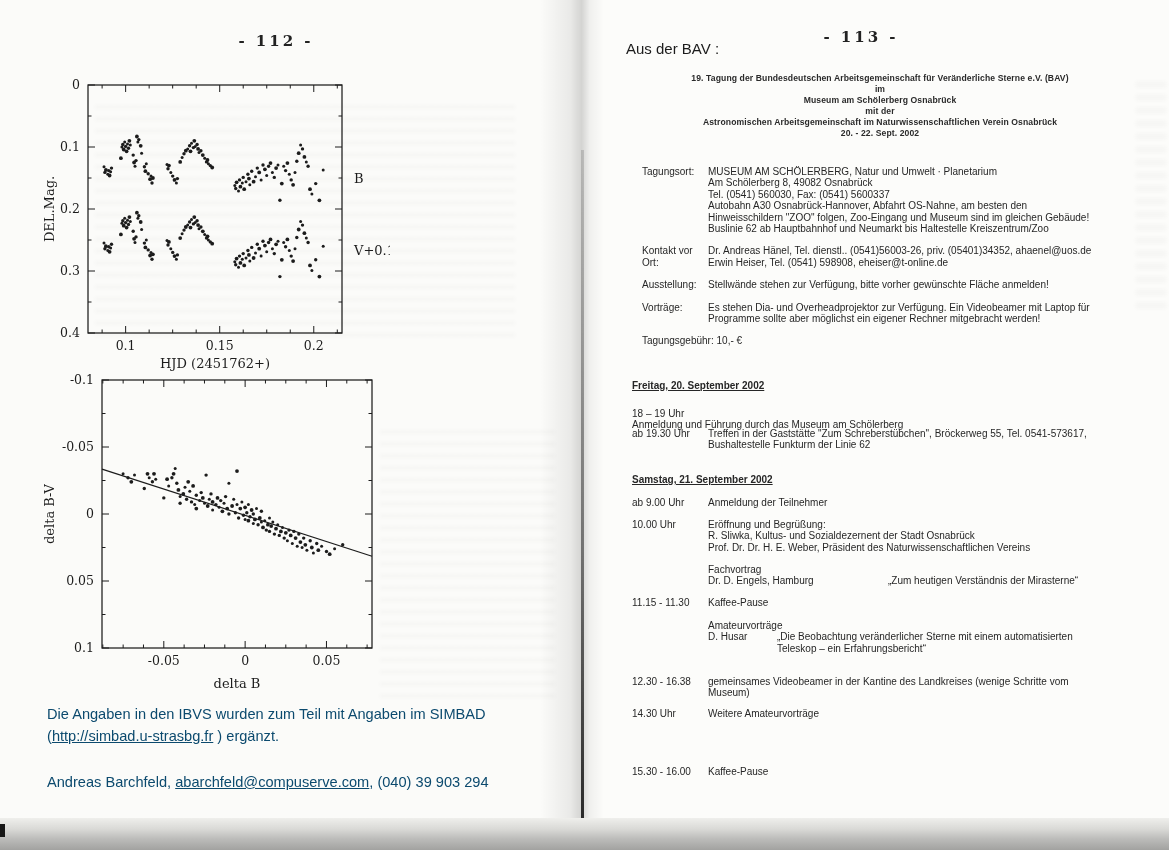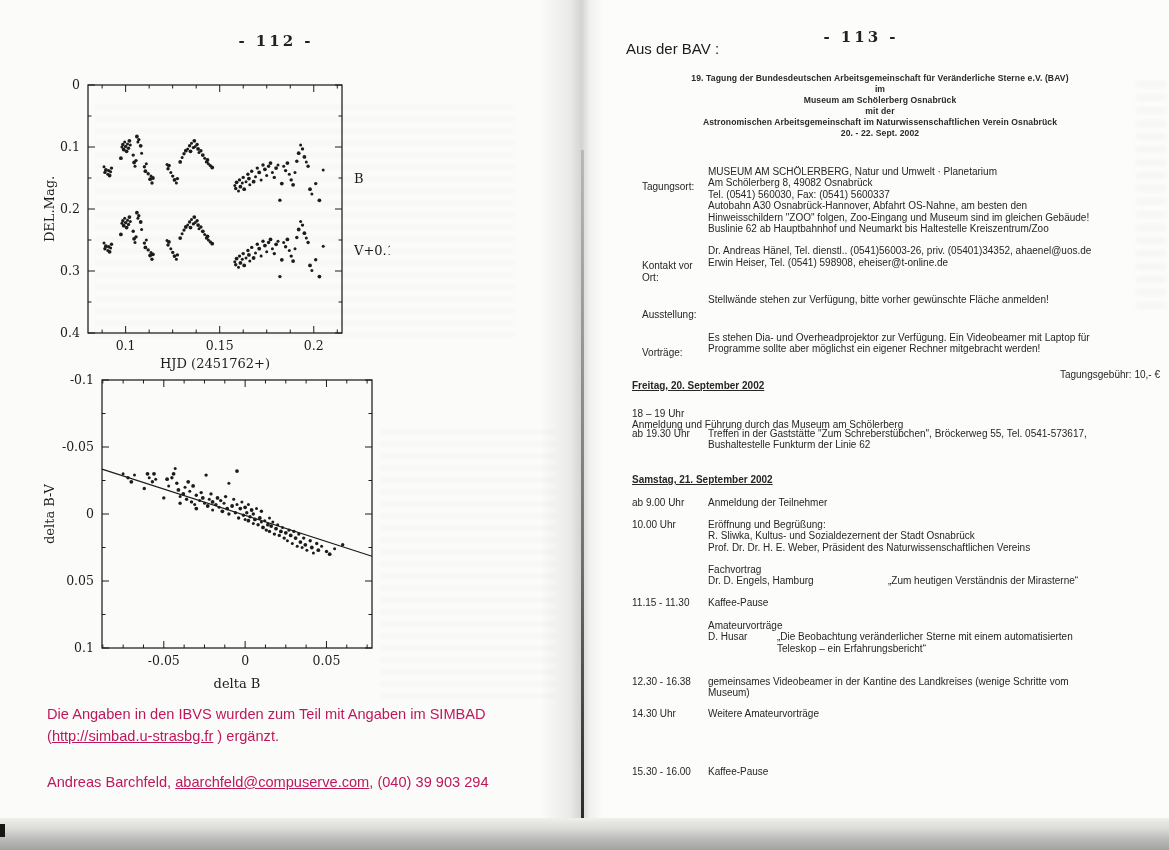--- a/index.html
+++ b/index.html
@@ -30,34 +30,34 @@
   
   .pagenum{position:absolute;width:160px;text-align:center;
     font-family:"DejaVu Serif","Liberation Serif",serif;font-size:15px;font-weight:700;
     letter-spacing:3px;color:#222;}
   #pagenum-112{left:196px;top:32px;}
   #pagenum-113{left:781px;top:28px;}
   .chart-box{position:absolute;}
   #chart-top{left:40px;top:70px;width:350px;height:305px;}
   #chart-bottom{left:40px;top:365px;width:350px;height:330px;}
   .footer-note{position:absolute;left:47px;top:704px;width:505px;
-    font-size:14.6px;line-height:21.5px;color:#be185d;}
+    font-size:14.6px;line-height:21.5px;color:#0c4a6e;}
   .footer-note .contact{margin-top:25px;}
   .u{text-decoration:underline;}
 
   
   .rp{position:absolute;left:590px;top:0;width:579px;height:822px;font-size:10px;color:#262626;}
   .section-label{position:absolute;left:36px;top:40px;font-size:15px;color:#1c1c1c;}
   .title-block{position:absolute;left:18px;top:73px;width:544px;text-align:center;
     font-size:8.6px;font-weight:700;line-height:11px;color:#2a2a2a;letter-spacing:.1px;}
   #info-rows{position:absolute;left:52px;top:166px;width:518px;line-height:11.4px;}
   .info-row{display:flex;margin-bottom:11px;}
-  .info-label{width:66px;flex:none;margin-top:15px;}
+  .info-label{width:66px;flex:none;}
   .info-lines{flex:1;}
-  .fee-line{margin-top:1px;text-align:right;}
+  .fee-line{margin-top:1px;}
   .sched-abs{position:absolute;left:42px;width:532px;line-height:11.4px;}
   .sched-heading{font-weight:700;text-decoration:underline;}
   .sched-item{display:flex;}
   .sched-time{width:76px;flex:none;}
   .sched-rows{flex:1;}
   .speaker-row{display:flex;align-items:flex-end;}
   .speaker-name{width:69px;flex:none;}
   .speaker-name.wide{width:180px;}
 </style>
 </head>

